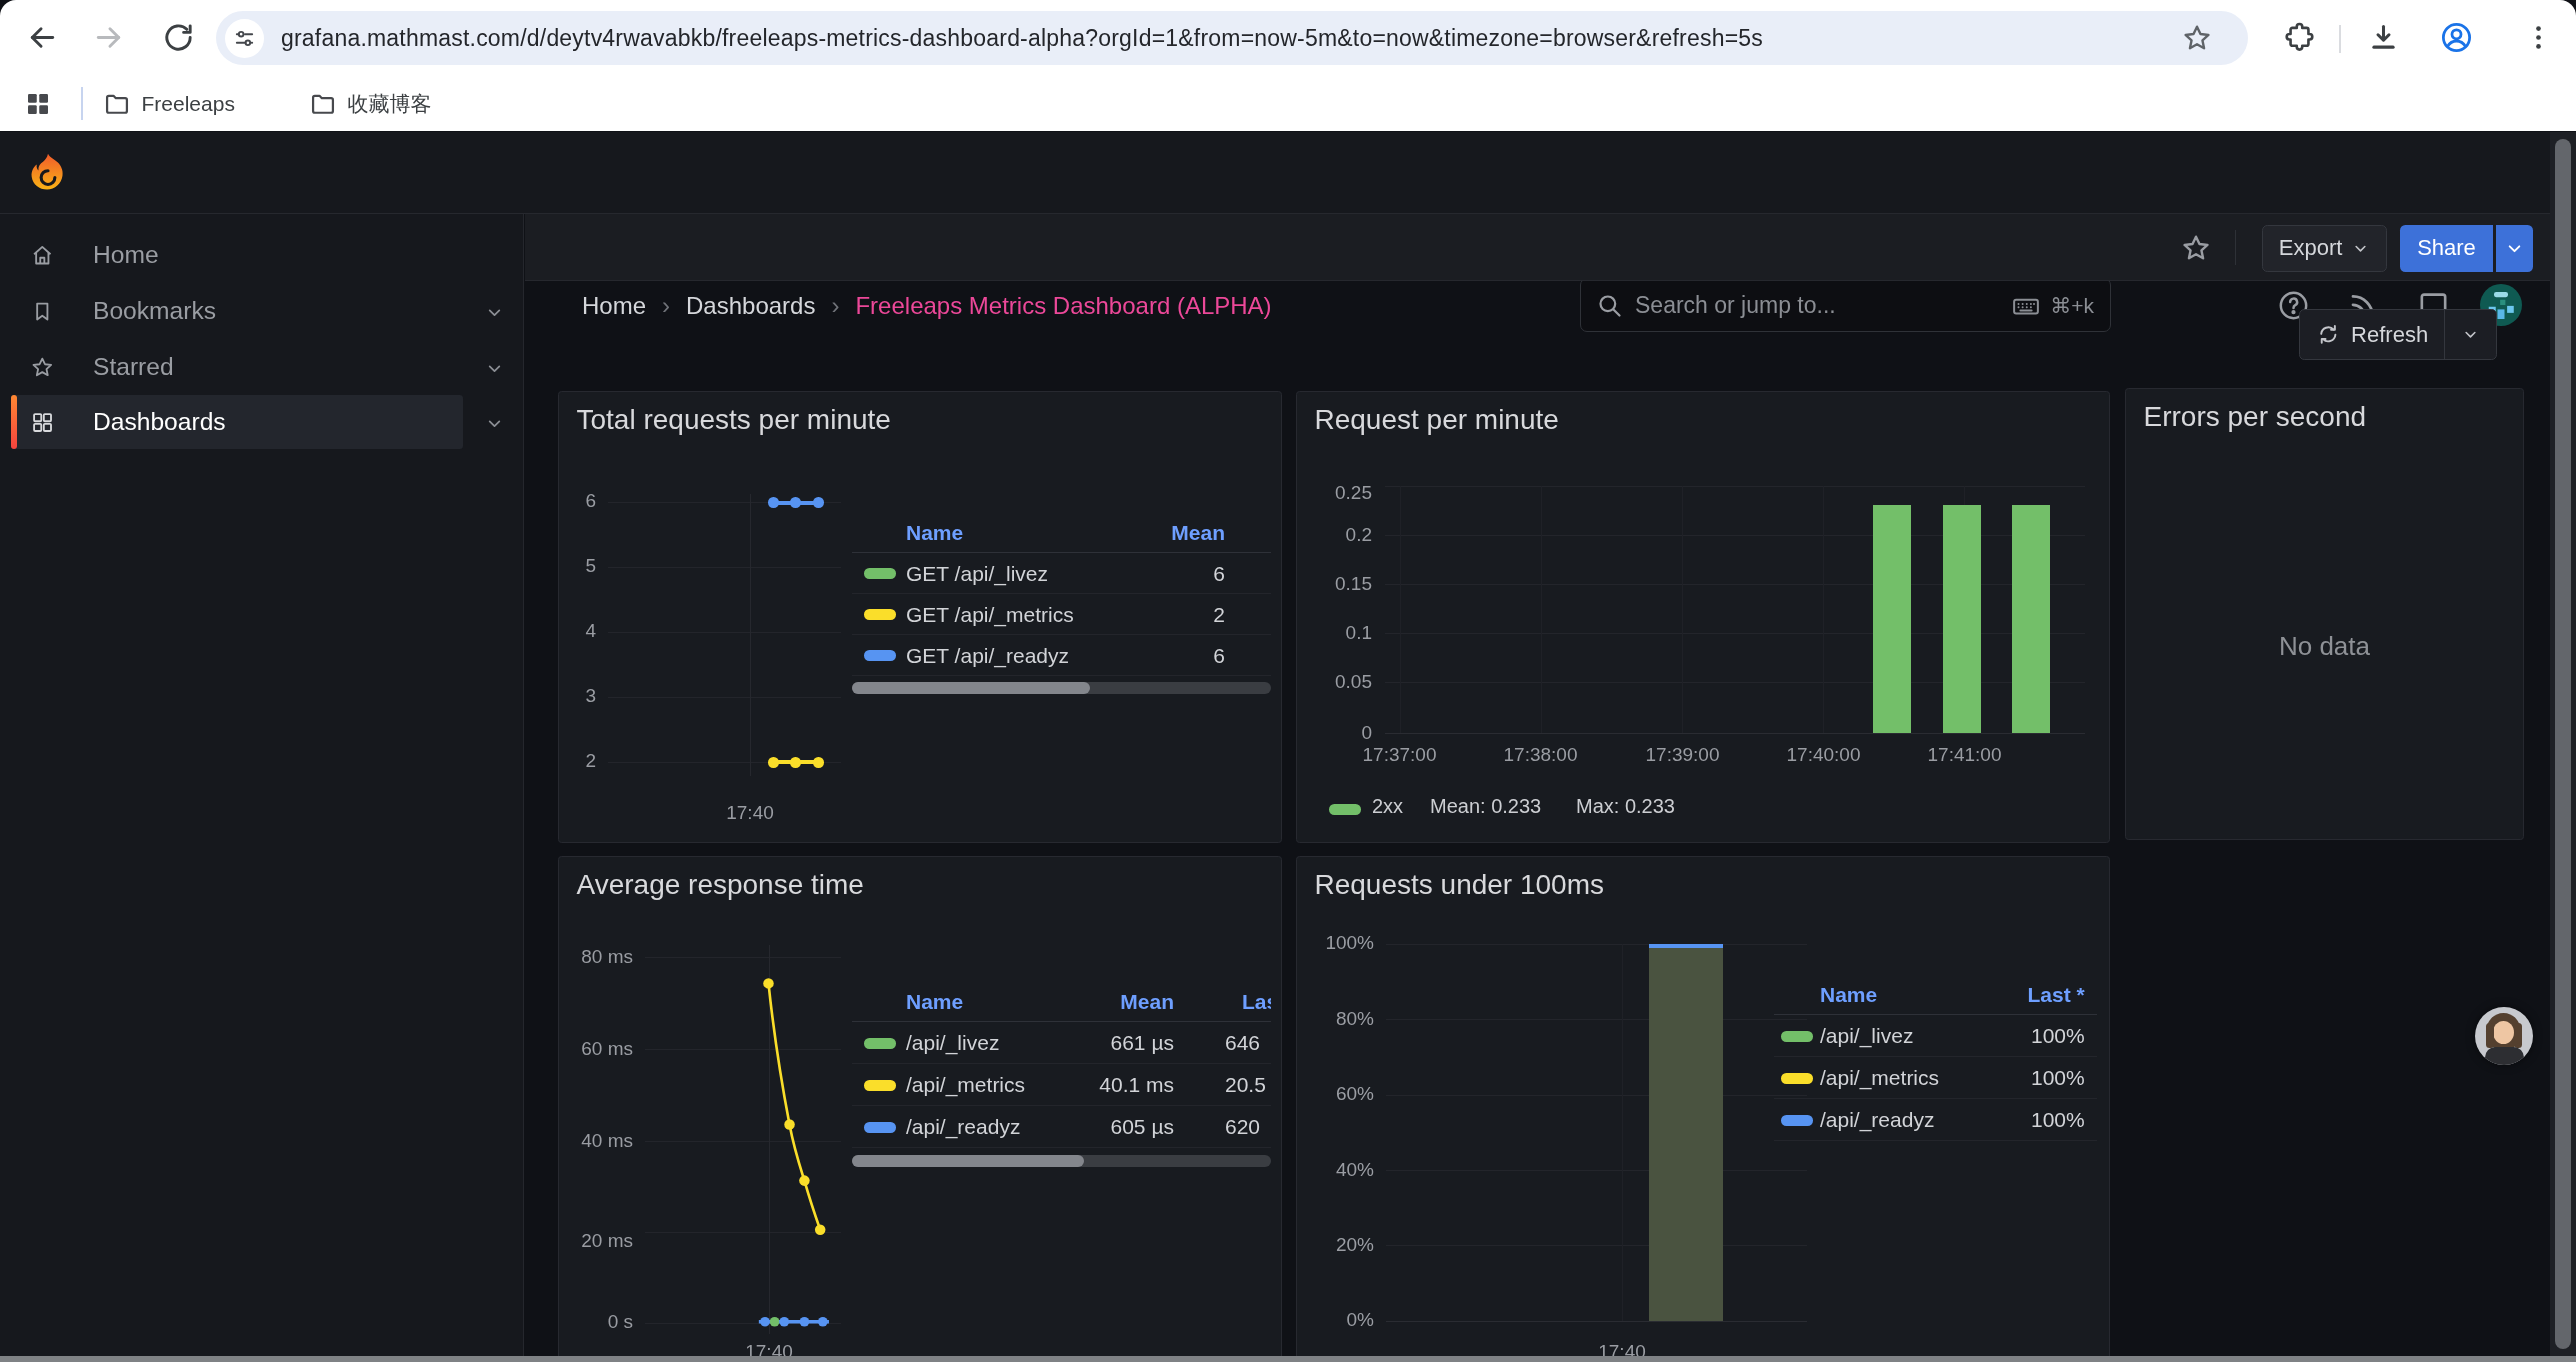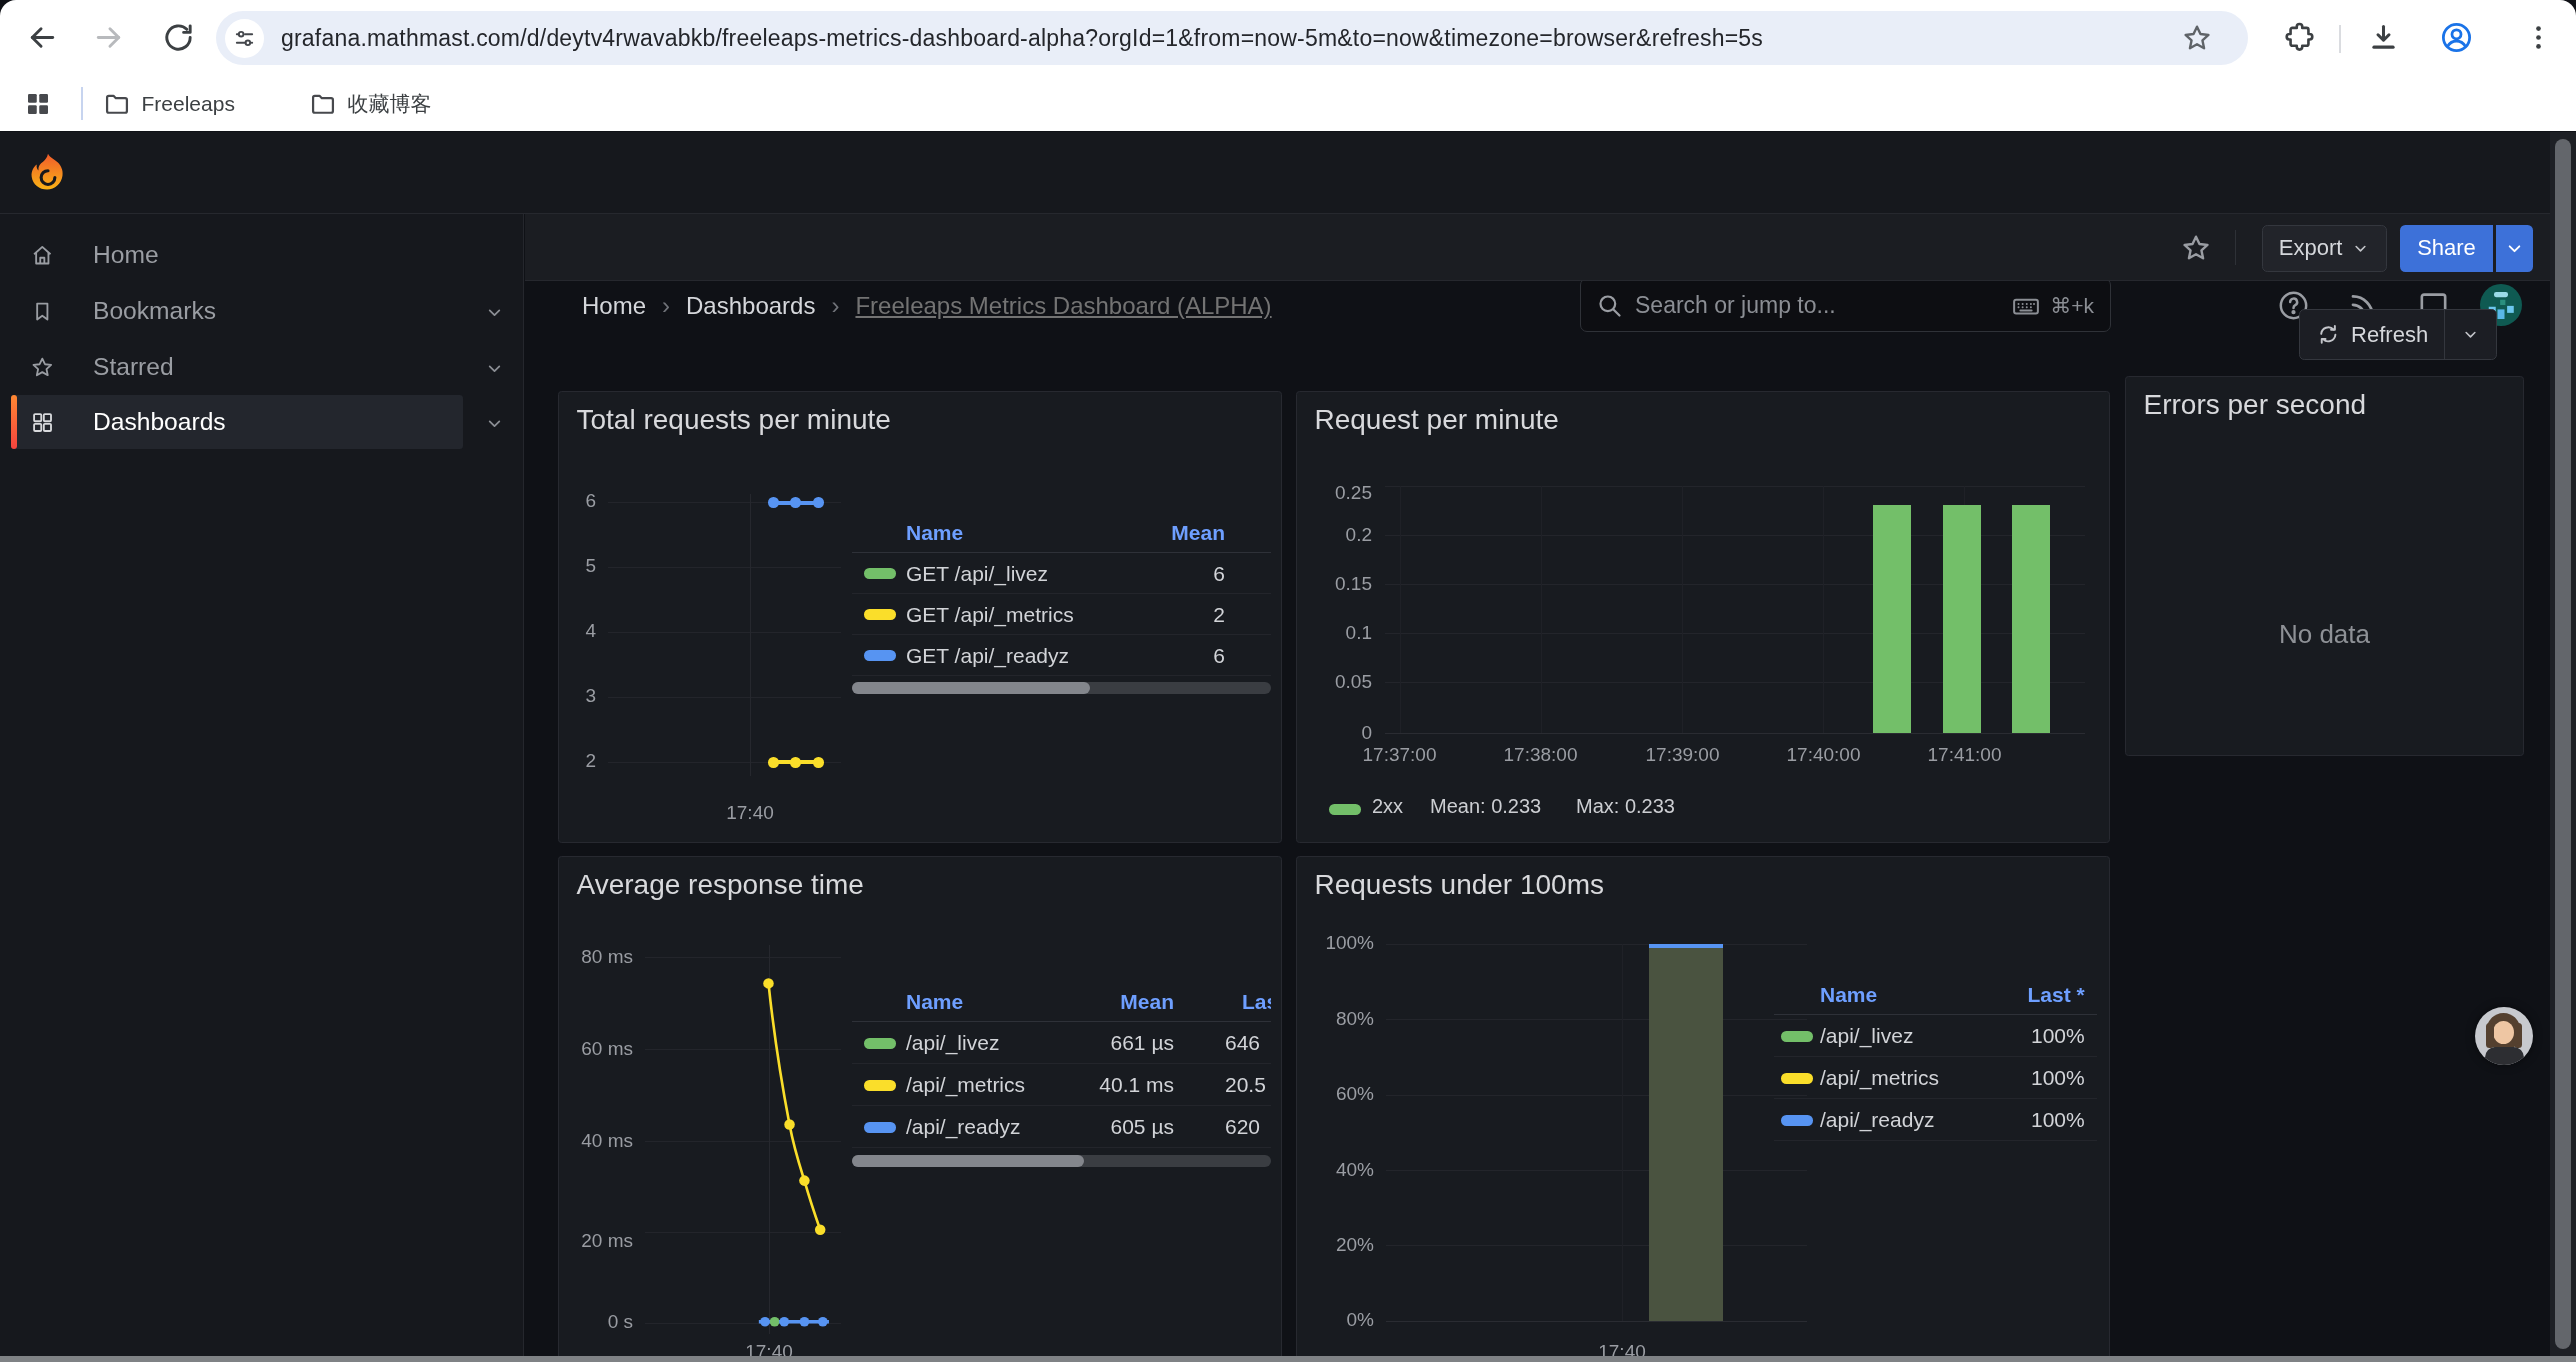--- a/index.html
+++ b/index.html
@@ -18,21 +18,21 @@
 
   
   .bmbar { position:absolute; left:0; top:75px; width:2576px; height:56px; background:#ffffff; }
   .bmitem { position:absolute; top:12.3px; height:33px; display:flex; align-items:center; gap:10.5px; color:#3c4043; font-size:21px; }
 
   
   .appbg { position:absolute; left:0; top:132px; width:2576px; height:1231px; background:#0f1116; }
   .gheader { position:absolute; left:0; top:132px; width:2576px; height:82px; background:#16181d; border-bottom:0.9px solid #26282e; }
   .brand { position:absolute; left:98px; top:158px; font-size:25.4px; color:#d8d9dc; }
   .crumbs { position:absolute; left:582px; top:160px; display:flex; gap:16px; font-size:24px; align-items:center; }
-  .crumb { color:#d5d7db; } .crumbsep { color:#6f7278; } .crumb-last { color:#737373;text-decoration:underline; }
+  .crumb { color:#d5d7db; } .crumbsep { color:#6f7278; } .crumb-last { color:#ec4899; }
   .searchbox { position:absolute; left:1580px; top:146px; width:531px; height:54px; background:#0d0e12; border:0.9px solid #2f3238; border-radius:7px; }
   .searchbox input { position:absolute; left:54px; top:7px; width:333px; height:39px; background:transparent; border:none; outline:none; color:#c7c9ce; font-size:23px; font-family:inherit; }
   .searchbox input::placeholder { color:#8b8e94; opacity:1; }
   .shortcut { position:absolute; right:16px; top:12.3px; display:flex; gap:8.8px; align-items:center; color:#8b8e94; font-size:21px; }
   .hicon { position:absolute; top:156px; color:#9a9da3; }
 
   .sidenav { position:absolute; left:0; top:214px; width:524px; height:1149px; background:#16181d; border-right:0.9px solid #25272d; }
   .navrow { position:absolute; left:0; width:524px; height:54px; }
   .navrow .nicon { position:absolute; left:30px; top:15px; color:#9a9da3; }
   .navrow .nlabel { position:absolute; left:93px; top:13px; font-size:24.6px; color:#9a9da3; }
@@ -433,21 +433,21 @@
     <span class="xtick" style="left:182px;top:352px;width:123px;">17:38:00</span>
     <span class="xtick" style="left:324px;top:352px;width:123px;">17:39:00</span>
     <span class="xtick" style="left:465px;top:352px;width:123px;">17:40:00</span>
     <span class="xtick" style="left:606px;top:352px;width:123px;">17:41:00</span>
     <span class="pill c-green" style="left:32px;top:412px;"></span>
     <span class="legend" style="left:75px;top:403px;">2xx</span>
     <span class="legend" style="left:133px;top:403px;">Mean: 0.233</span>
     <span class="legend" style="left:279px;top:403px;">Max: 0.233</span>
   </div>
 
-  <div class="panel" style="left:2125px;top:376px;width:399px;height:380px;">
+  <div class="panel" style="left:2125px;top:388px;width:399px;height:452px;">
     <div class="ptitle">Errors per second</div>
     <div class="nodata" style="top:242px;">No data</div>
   </div>
 
   <div class="panel" style="left:558px;top:856px;width:724px;height:507px;">
     <div class="ptitle">Average response time</div>
     <span class="ytick" style="left:0;top:89px;width:74px;">80 ms</span>
     <span class="ytick" style="left:0;top:181px;width:74px;">60 ms</span>
     <span class="ytick" style="left:0;top:273px;width:74px;">40 ms</span>
     <span class="ytick" style="left:0;top:364px;width:74px;margin-top:9px;">20 ms</span>

